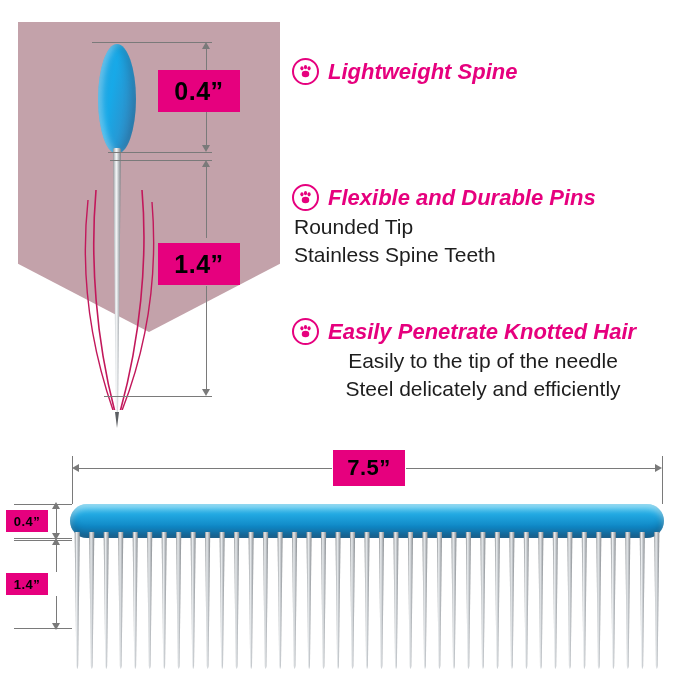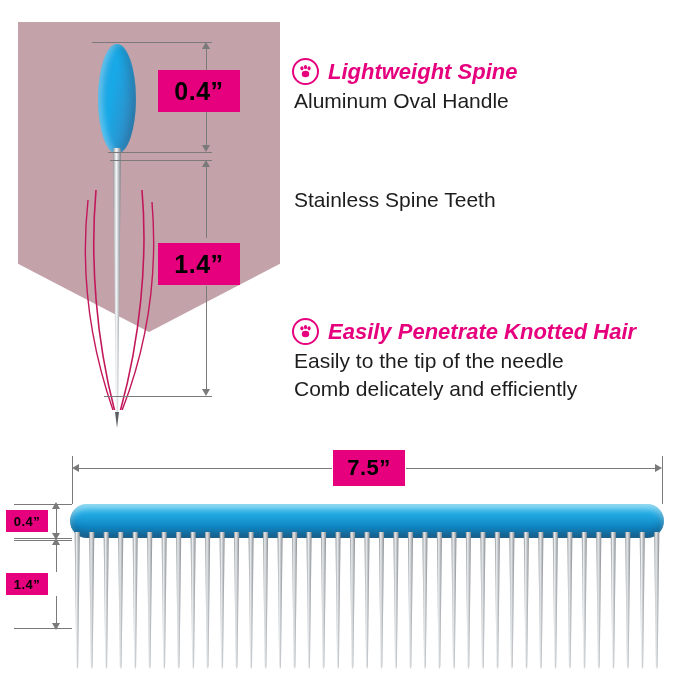--- a/index.html
+++ b/index.html
@@ -133,21 +133,21 @@
   }
 
   
   .feature {
     position: absolute;
     left: 292px;
     width: 380px;
   }
   #feat-0 { top: 58px; }
   #feat-1 { top: 184px; }
-  #feat-2 { top: 318px; }
+  #feat-2 { top: 318px; text-align: center; }
 
   .feat-head {
     display: flex;
     align-items: center;
     gap: 9px;
   }
   .paw-badge {
     flex: 0 0 auto;
     width: 23px;
     height: 23px;
@@ -250,41 +250,52 @@
         <span class="paw-badge">
           <svg width="15" height="15" viewBox="0 0 16 16">
             <ellipse cx="4.2" cy="4.6" rx="1.7" ry="2.2" fill="#e6007e"></ellipse>
             <ellipse cx="8" cy="3.4" rx="1.7" ry="2.3" fill="#e6007e"></ellipse>
             <ellipse cx="11.8" cy="4.6" rx="1.7" ry="2.2" fill="#e6007e"></ellipse>
             <ellipse cx="8" cy="10.6" rx="4" ry="3.4" fill="#e6007e"></ellipse>
           </svg>
         </span>
         <span class="feat-title">Lightweight Spine</span>
       </div>
-      <div class="feat-line">Aluminum Oval Handle</div>
     </div>
 
     <div class="feature" id="feat-1">
+      <div class="feat-head">
+        <span class="paw-badge">
+          <svg width="15" height="15" viewBox="0 0 16 16">
+            <ellipse cx="4.2" cy="4.6" rx="1.7" ry="2.2" fill="#e6007e"></ellipse>
+            <ellipse cx="8" cy="3.4" rx="1.7" ry="2.3" fill="#e6007e"></ellipse>
+            <ellipse cx="11.8" cy="4.6" rx="1.7" ry="2.2" fill="#e6007e"></ellipse>
+            <ellipse cx="8" cy="10.6" rx="4" ry="3.4" fill="#e6007e"></ellipse>
+          </svg>
+        </span>
+        <span class="feat-title">Flexible and Durable Pins</span>
+      </div>
+      <div class="feat-line">Rounded Tip</div>
       <div class="feat-line">Stainless Spine Teeth</div>
     </div>
 
     <div class="feature" id="feat-2">
       <div class="feat-head">
         <span class="paw-badge">
           <svg width="15" height="15" viewBox="0 0 16 16">
             <ellipse cx="4.2" cy="4.6" rx="1.7" ry="2.2" fill="#e6007e"></ellipse>
             <ellipse cx="8" cy="3.4" rx="1.7" ry="2.3" fill="#e6007e"></ellipse>
             <ellipse cx="11.8" cy="4.6" rx="1.7" ry="2.2" fill="#e6007e"></ellipse>
             <ellipse cx="8" cy="10.6" rx="4" ry="3.4" fill="#e6007e"></ellipse>
           </svg>
         </span>
         <span class="feat-title">Easily Penetrate Knotted Hair</span>
       </div>
       <div class="feat-line">Easily to the tip of the needle</div>
-      <div class="feat-line">Comb delicately and efficiently</div>
+      <div class="feat-line">Steel delicately and efficiently</div>
     </div>
   </div>
 
   <div class="bottom-panel">
 
     <div class="dim-line dim-v" style="left:72px; top:24px; height:48px;"></div>
     <div class="dim-line dim-v" style="left:662px; top:24px; height:48px;"></div>
     <div class="dim-line dim-h" style="left:76px; top:36px; width:256px;"></div>
     <div class="dim-line dim-h" style="left:406px; top:36px; width:254px;"></div>
     <div class="arrow arrow-left" style="left:72px; top:32px;"></div>

